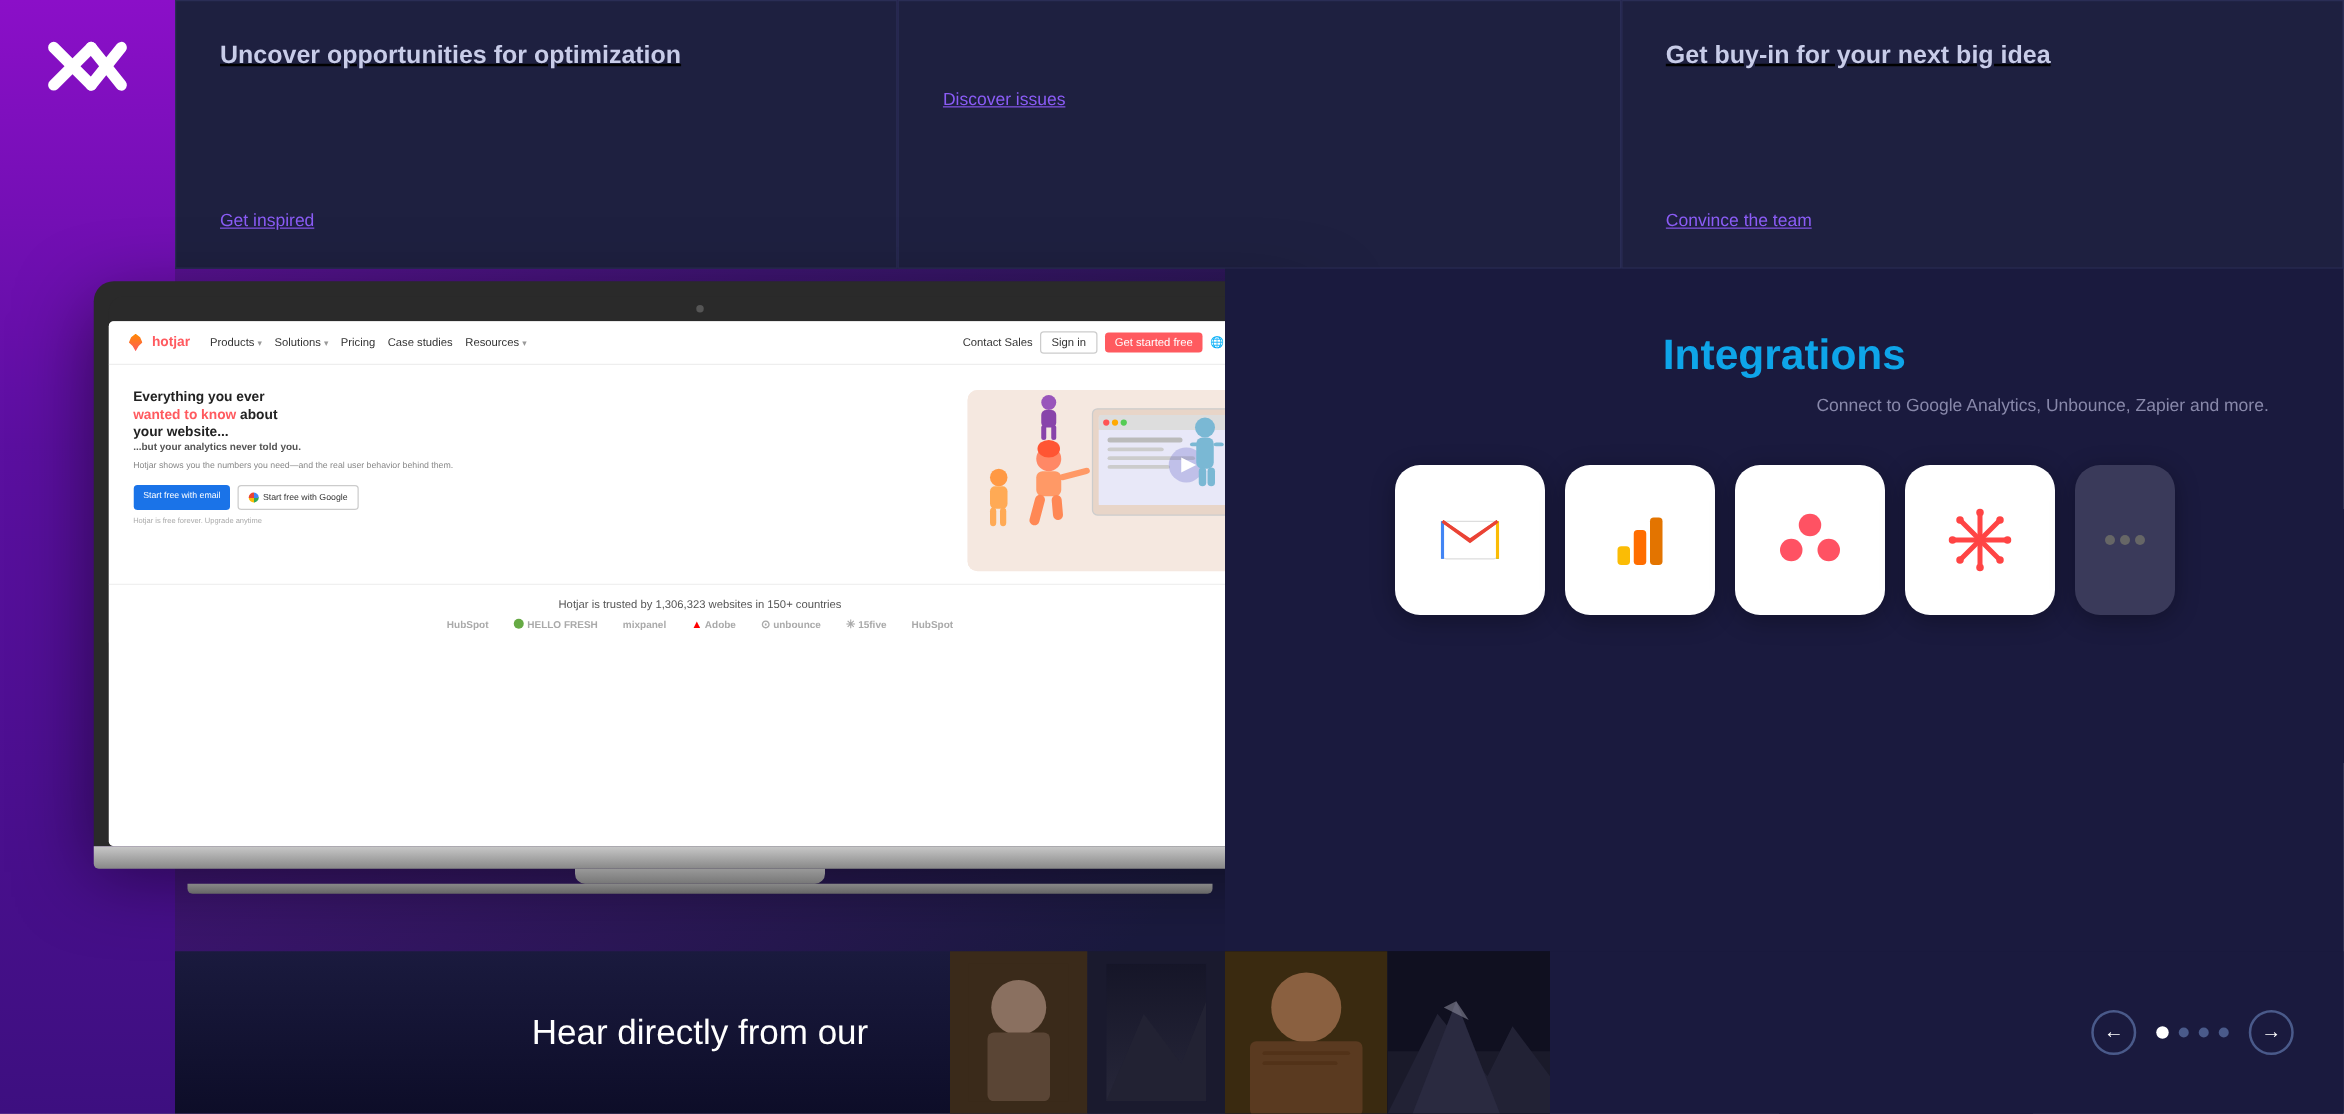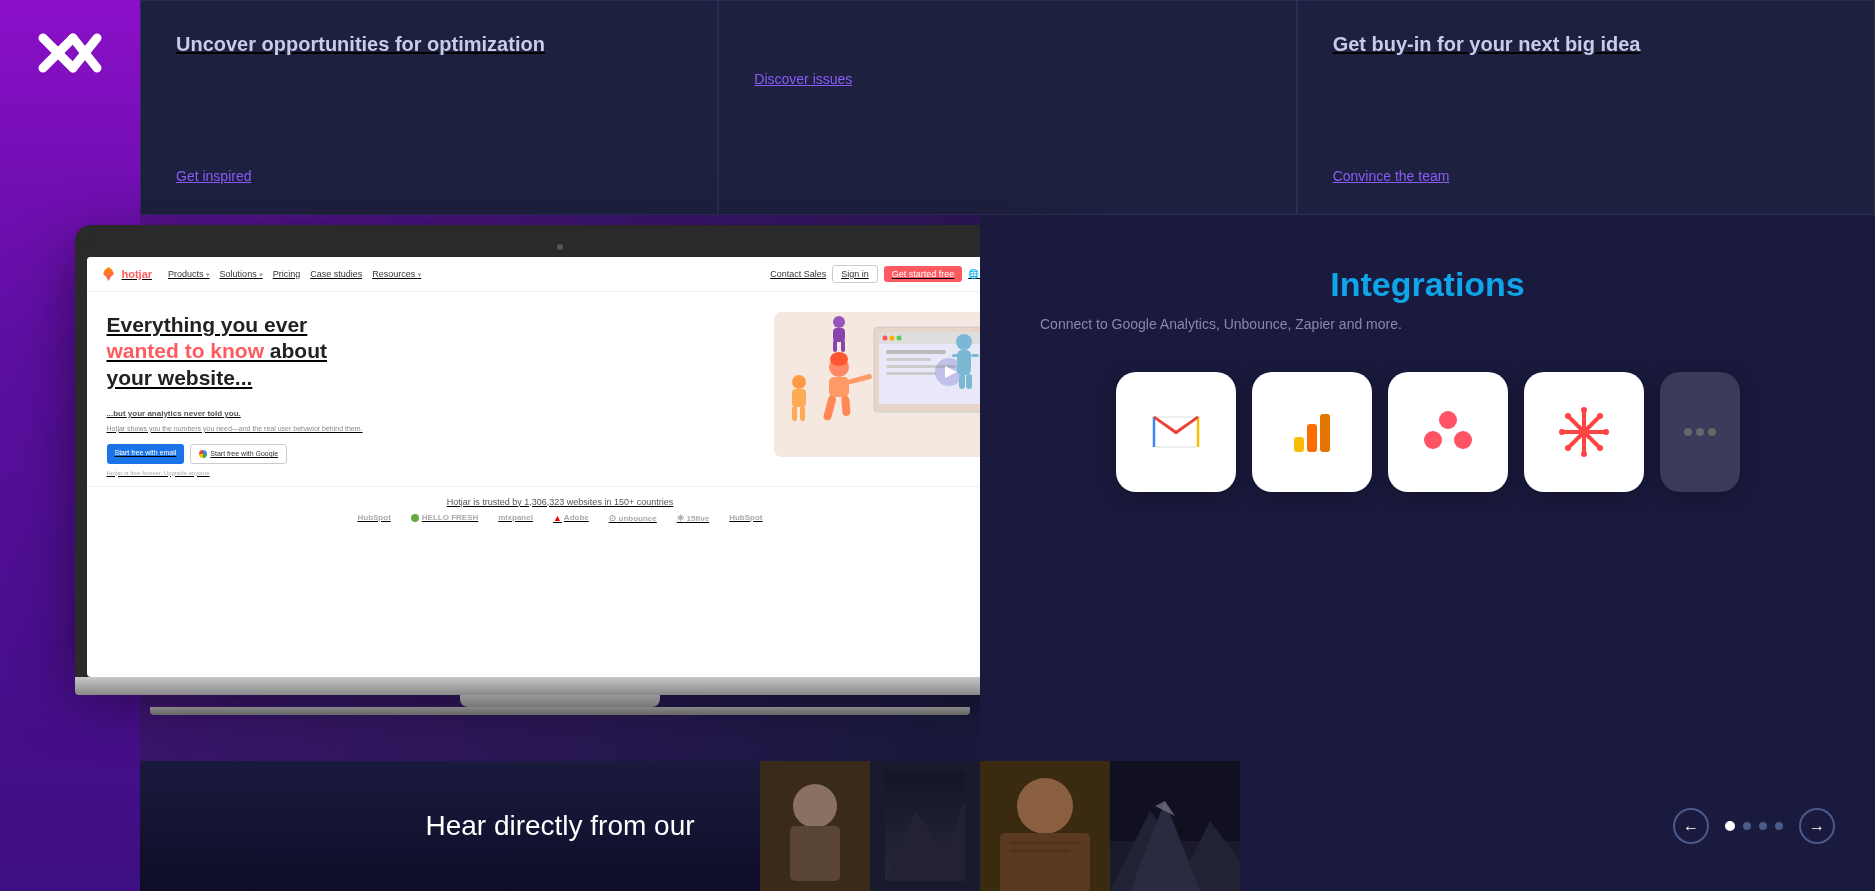--- a/index.html
+++ b/index.html
@@ -73,21 +73,20 @@
       display: flex;
       flex-direction: column;
       align-items: center;
     }
 
     
     .laptop-wrapper {
       position: relative;
       width: 971px;
       margin-top: 10px;
-      text-decoration: underline;
     }
     .laptop-screen-outer {
       background: #2a2a2a;
       border-radius: 16px 16px 0 0;
       padding: 12px 12px 0 12px;
       box-shadow: 0 20px 60px rgba(0,0,0,0.5);
     }
     .laptop-camera-bar {
       height: 20px;
       display: flex;
@@ -178,25 +177,25 @@
     .hotjar-hero {
       display: flex;
       padding: 20px 20px 10px 20px;
       gap: 10px;
       background: #fff;
     }
     .hotjar-hero-left {
       flex: 1;
     }
     .hero-title {
-      font-size: 21px;
+      font-size: 11px;
       font-weight: 700;
       color: #222;
       line-height: 1.25;
-      margin-bottom: 18px;
+      margin-bottom: 0;
     }
     .hero-title-red {
       color: #ff5a5f;
     }
     .hero-subtitle {
       font-size: 8px;
       color: #555;
       margin-bottom: 6px;
       font-weight: 600;
     }
@@ -312,21 +311,21 @@
     .integrations-title {
       font-size: 34px;
       font-weight: 700;
       color: #0ea5e9;
       text-align: center;
       margin-bottom: 12px;
     }
     .integrations-subtitle {
       font-size: 14px;
       color: #8888aa;
-      text-align: left;
+      text-align: right;
       margin-bottom: 40px;
     }
     .integrations-grid {
       display: flex;
       gap: 16px;
       justify-content: center;
       margin-bottom: 40px;
     }
     .integration-card {
       width: 120px;

